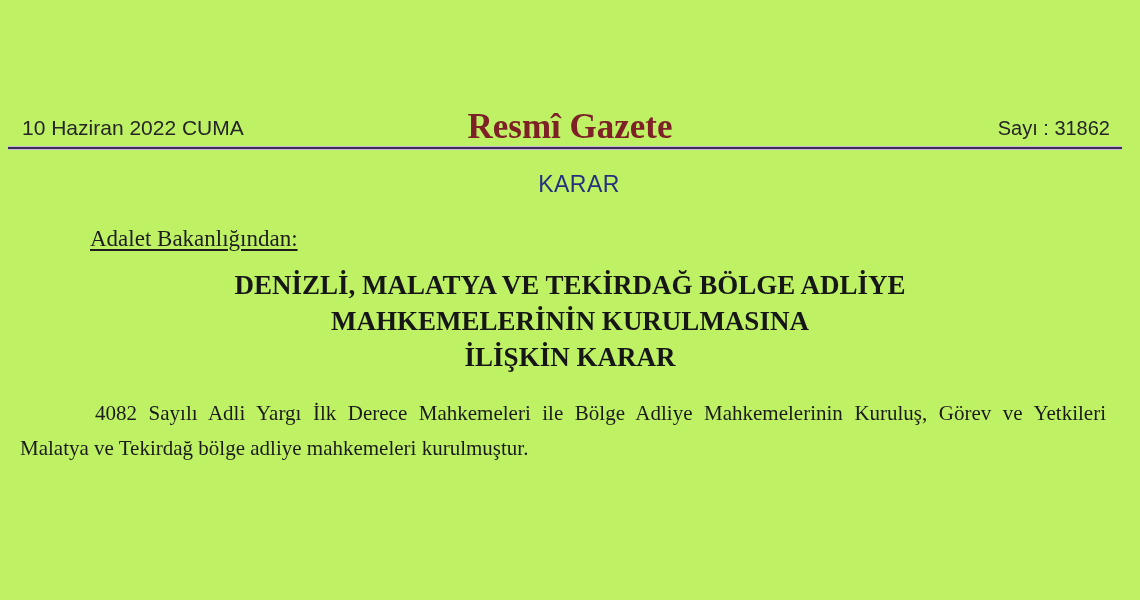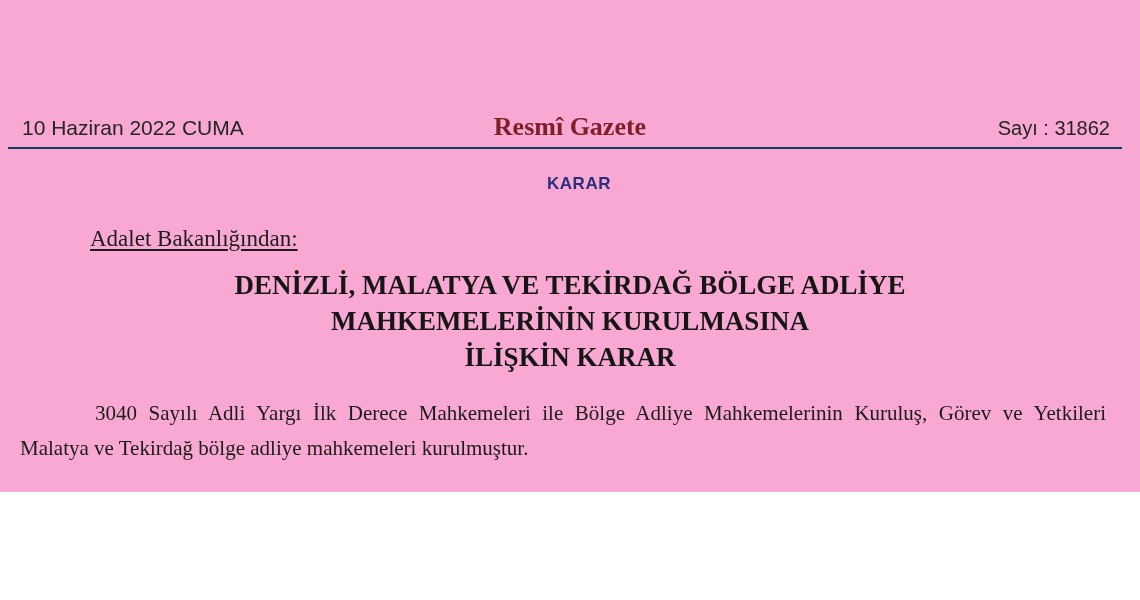--- a/index.html
+++ b/index.html
@@ -3,22 +3,22 @@
 <meta charset="utf-8">
 <style>
   html, body {
     margin: 0;
     padding: 0;
     background: #ffffff;
   }
   .page {
     position: relative;
     width: 1140px;
-    height: 492px;
-    background: #f9a8d4;
+    height: 600px;
+    background: #bef264;
     overflow: hidden;
     font-family: "Liberation Serif", serif;
     color: #1d1d1d;
   }
 
   
   .masthead-date {
     position: absolute;
     left: 22px;
     top: 116px;
@@ -29,21 +29,21 @@
     white-space: nowrap;
   }
   .masthead-title {
     position: absolute;
     left: 0;
     right: 0;
     top: 111px;
     text-align: center;
     font-family: "Liberation Serif", serif;
     font-weight: bold;
-    font-size: 26px;
+    font-size: 35px;
     line-height: 32px;
     color: #7d2127;
     white-space: nowrap;
   }
   .masthead-issue {
     position: absolute;
     right: 30px;
     top: 117px;
     font-family: "Liberation Sans", sans-serif;
     font-size: 20px;
@@ -64,22 +64,22 @@
   }
 
   
   .section-heading {
     position: absolute;
     left: 0;
     right: 0;
     top: 171px;
     text-align: center;
     font-family: "Liberation Sans", sans-serif;
-    font-weight: bold;
-    font-size: 17px;
+    font-weight: normal;
+    font-size: 23px;
     line-height: 26px;
     letter-spacing: 0.5px;
     color: #26307f;
     margin-left: 18px;
   }
 
   
   .ministry-line {
     position: absolute;
     left: 90px;
@@ -145,17 +145,17 @@
 
   <div class="ministry-line">Adalet Bakanlığından:</div>
 
   <div class="decision-title">
     <div class="title-line">DENİZLİ, MALATYA VE TEKİRDAĞ BÖLGE ADLİYE</div>
     <div class="title-line">MAHKEMELERİNİN KURULMASINA</div>
     <div class="title-line">İLİŞKİN KARAR</div>
   </div>
 
   <div class="body-paragraph">
-    <div class="par-line justified indent">3040 Sayılı Adli Yargı İlk Derece Mahkemeleri ile Bölge Adliye Mahkemelerinin Kuruluş, Görev ve Yetkileri</div>
+    <div class="par-line justified indent">4082 Sayılı Adli Yargı İlk Derece Mahkemeleri ile Bölge Adliye Mahkemelerinin Kuruluş, Görev ve Yetkileri</div>
     <div class="par-line">Malatya ve Tekirdağ bölge adliye mahkemeleri kurulmuştur.</div>
   </div>
 
 </div>
 
 </body></html>

